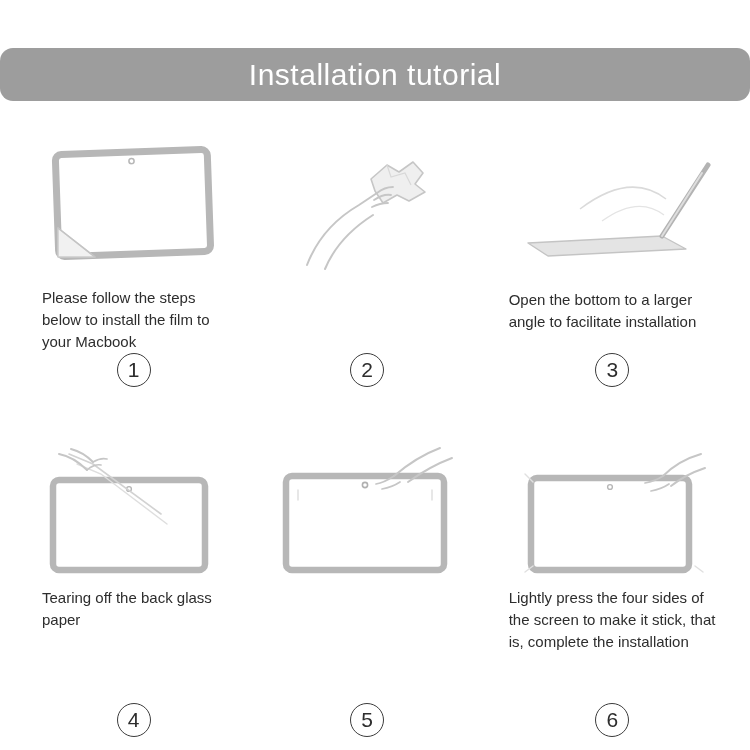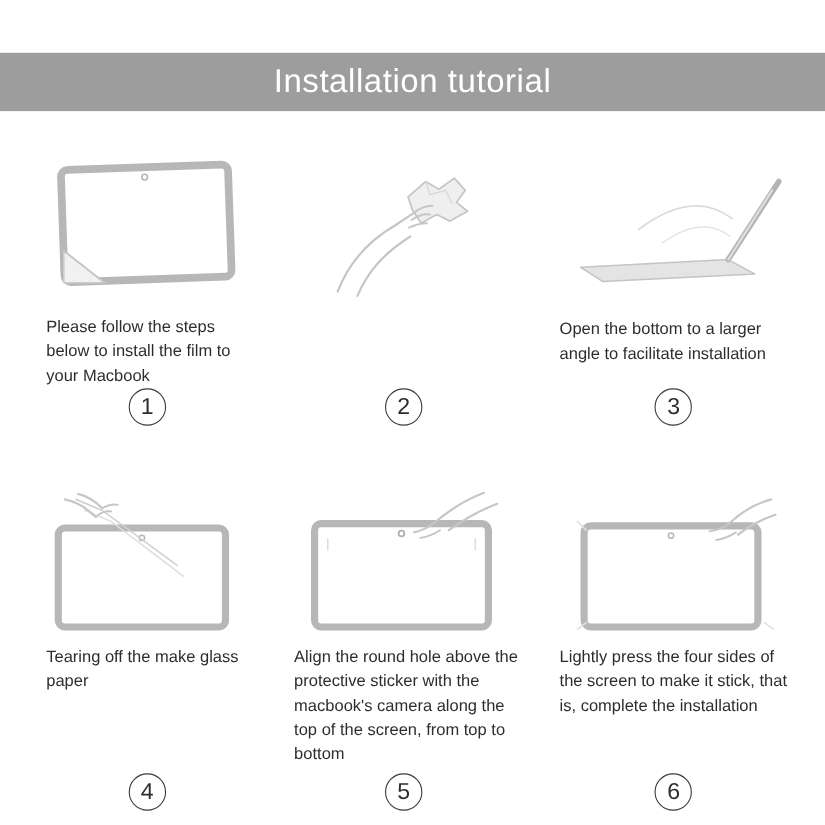--- a/index.html
+++ b/index.html
@@ -13,20 +13,21 @@
   .page { width: 750px; height: 750px; position: relative; }
 
   .header-banner {
     margin-top: 48px;
     height: 53px;
     width: 100%;
     background: #9d9d9d;
     display: flex;
     align-items: center;
     justify-content: center;
+    border-radius: 13px;
   }
   .page-title {
     margin: 0;
     color: #ffffff;
     font-size: 30px;
     font-weight: 400;
     letter-spacing: 0.5px;
   }
 
   .steps-grid {
@@ -157,40 +158,39 @@
         <svg width="185" height="132" viewBox="0 0 185 132" aria-hidden="true">
           <rect x="12" y="36" width="152" height="90" rx="6" fill="#ffffff" stroke="#b7b7b7" stroke-width="6.5"></rect>
           <circle cx="88" cy="45" r="2.4" fill="none" stroke="#b7b7b7" stroke-width="1.4"></circle>
           <path d="M120 70 L52 20 L28 10" fill="none" stroke="#d2d2d2" stroke-width="1.6" stroke-linecap="round"></path>
           <path d="M126 80 L60 30 L36 20" fill="none" stroke="#dedede" stroke-width="1.4" stroke-linecap="round"></path>
           <path d="M46 26 C38 18 28 12 18 10" fill="none" stroke="#c6c6c6" stroke-width="2" stroke-linecap="round"></path>
           <path d="M52 18 C46 12 38 7 30 5" fill="none" stroke="#c6c6c6" stroke-width="2" stroke-linecap="round"></path>
           <path d="M46 26 C50 22 56 20 60 21 M52 18 C57 15 62 14 66 15" fill="none" stroke="#c6c6c6" stroke-width="1.7" stroke-linecap="round"></path>
         </svg>
       </div>
-      <p class="caption">Tearing off the make glass paper</p>
+      <p class="caption">Tearing off the back glass paper</p>
       <div class="numwrap">
         <div class="num-badge">
             <span>4</span>
           </div>
       </div>
     </div>
 
     <div class="step">
       <div class="illus">
         <svg width="190" height="132" viewBox="0 0 190 132" aria-hidden="true">
           <rect x="14" y="32" width="158" height="94" rx="6" fill="#ffffff" stroke="#b7b7b7" stroke-width="6.5"></rect>
           <circle cx="93" cy="41" r="2.6" fill="none" stroke="#b0b0b0" stroke-width="1.6"></circle>
           <path d="M168 4 C152 10 136 20 122 32" fill="none" stroke="#c6c6c6" stroke-width="2" stroke-linecap="round"></path>
           <path d="M180 14 C164 20 150 28 136 38" fill="none" stroke="#c6c6c6" stroke-width="2" stroke-linecap="round"></path>
           <path d="M122 32 C116 36 110 39 104 40 M128 38 C122 42 116 44 110 45" fill="none" stroke="#c6c6c6" stroke-width="1.7" stroke-linecap="round"></path>
           <path d="M26 46 l0 10 M160 46 l0 10" fill="none" stroke="#dddddd" stroke-width="1.4" stroke-linecap="round"></path>
         </svg>
       </div>
-      <p class="caption">Align the round hole above the protective sticker with the macbook's camera along the top of the screen, from top to bottom</p>
       <div class="numwrap">
         <div class="num-badge">
             <span>5</span>
           </div>
       </div>
     </div>
 
     <div class="step">
       <div class="illus">
         <svg width="190" height="132" viewBox="0 0 190 132" aria-hidden="true">

